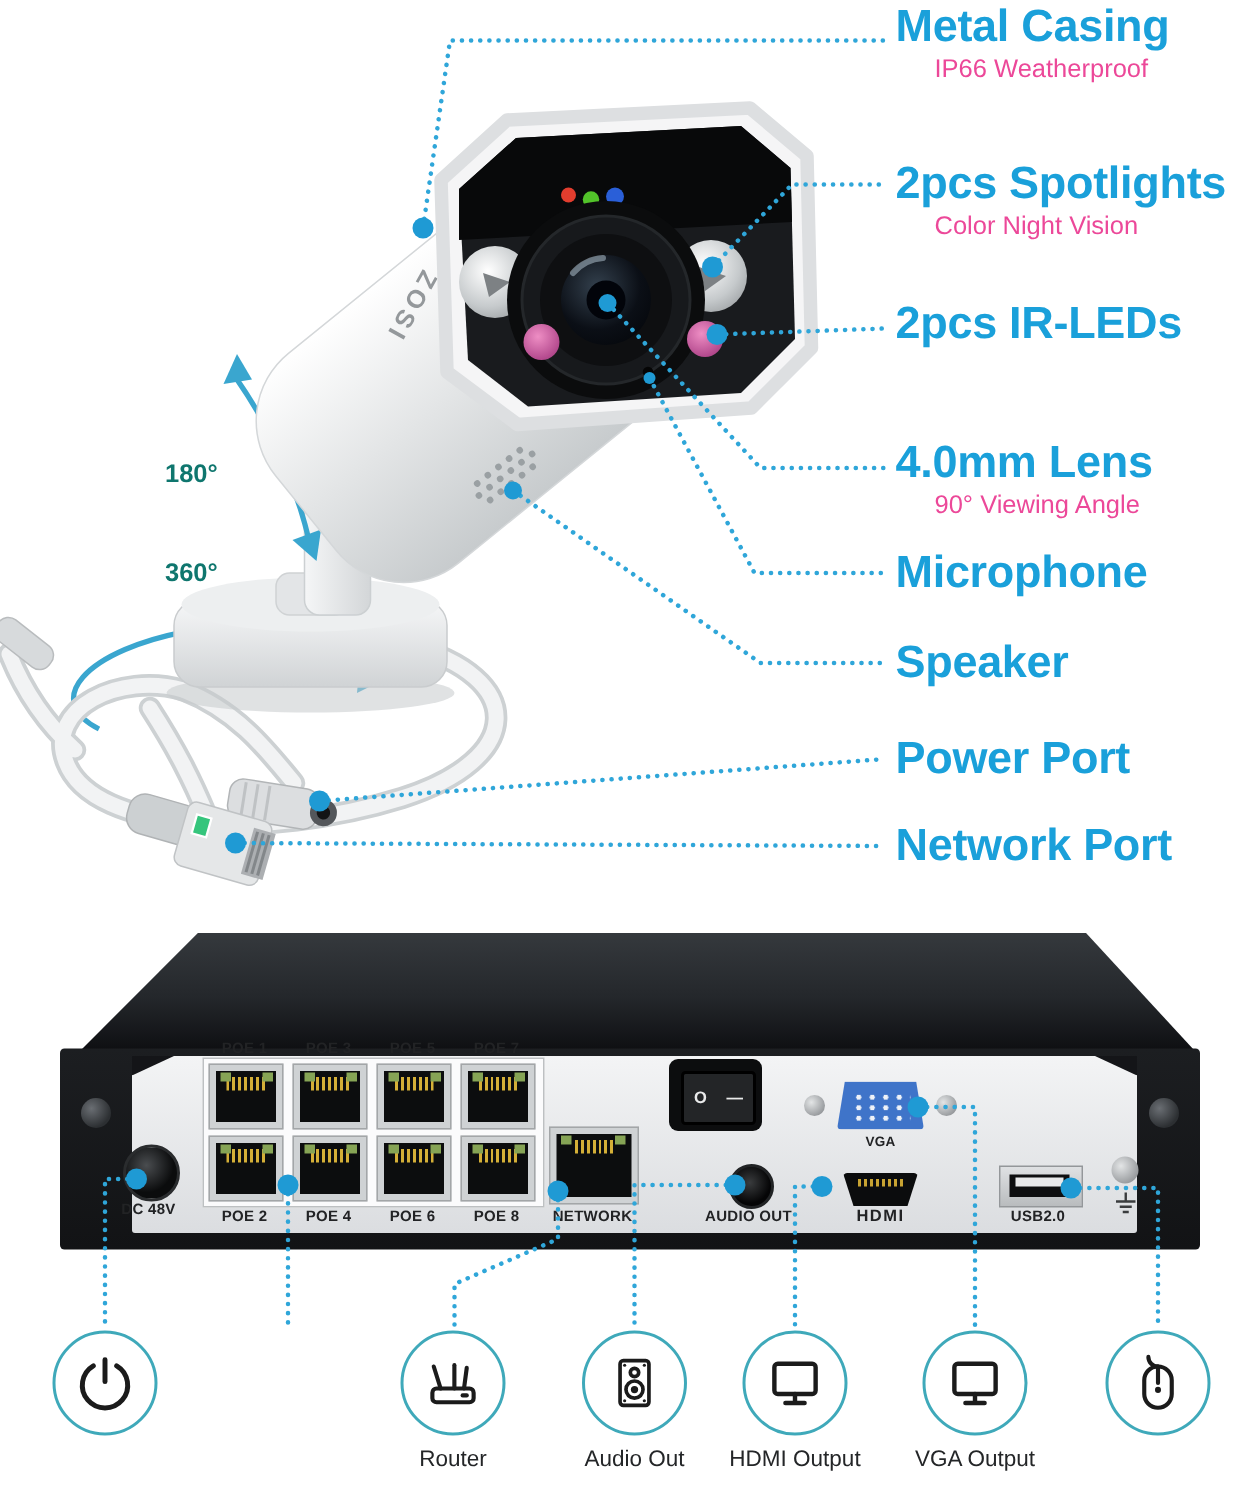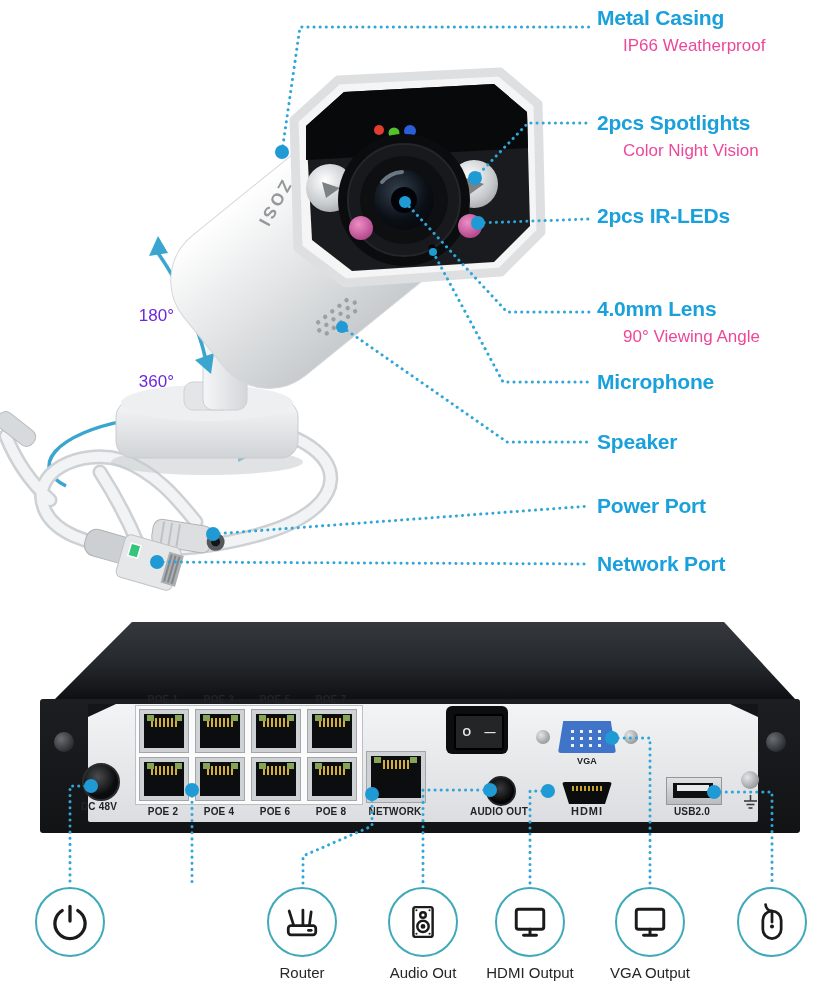--- a/index.html
+++ b/index.html
@@ -3,25 +3,25 @@
 <meta charset="utf-8">
 <style>
   html,body{margin:0;padding:0;background:#fff;}
   .stage{position:relative;width:840px;height:1000px;background:#fff;overflow:hidden;
          font-family:"Liberation Sans",sans-serif;}
   .stage svg{display:block;}
   .abs{position:absolute;}
 
   
   .feature{position:absolute;left:597px;width:240px;}
-  .feature .ttl{font-size:21px;font-weight:bold;color:#1aa0da;line-height:29px;letter-spacing:-0.2px;}
+  .feature .ttl{font-size:30px;font-weight:bold;color:#1aa0da;line-height:29px;letter-spacing:-0.2px;}
   .feature .sub{font-size:17px;color:#ec4899;line-height:21px;margin-top:3px;margin-left:26px;}
 
-  .angle-label{position:absolute;width:64px;text-align:right;font-size:17px;
-               font-weight:normal;color:#6d28d9;}
+  .angle-label{position:absolute;width:64px;text-align:left;font-size:17px;
+               font-weight:bold;color:#0f766e;}
 
   
   .nvr-topface{left:54px;top:622px;width:742px;height:78px;
     clip-path:polygon(10.5% 0,90.3% 0,100% 100%,0 100%);
     background:linear-gradient(180deg,#35393d 0%,#24272b 55%,#0e0f12 100%);}
   .nvr-body{left:40px;top:699px;width:760px;height:134px;border-radius:3px;
     background:linear-gradient(180deg,#1c1e21,#121315);}
   .nvr-panel{left:88px;top:704px;width:670px;height:118px;border-radius:2px;
     background:linear-gradient(180deg,#f3f4f5,#dbdde0);}
   .corner-cut{width:28px;height:13px;background:#141518;}

